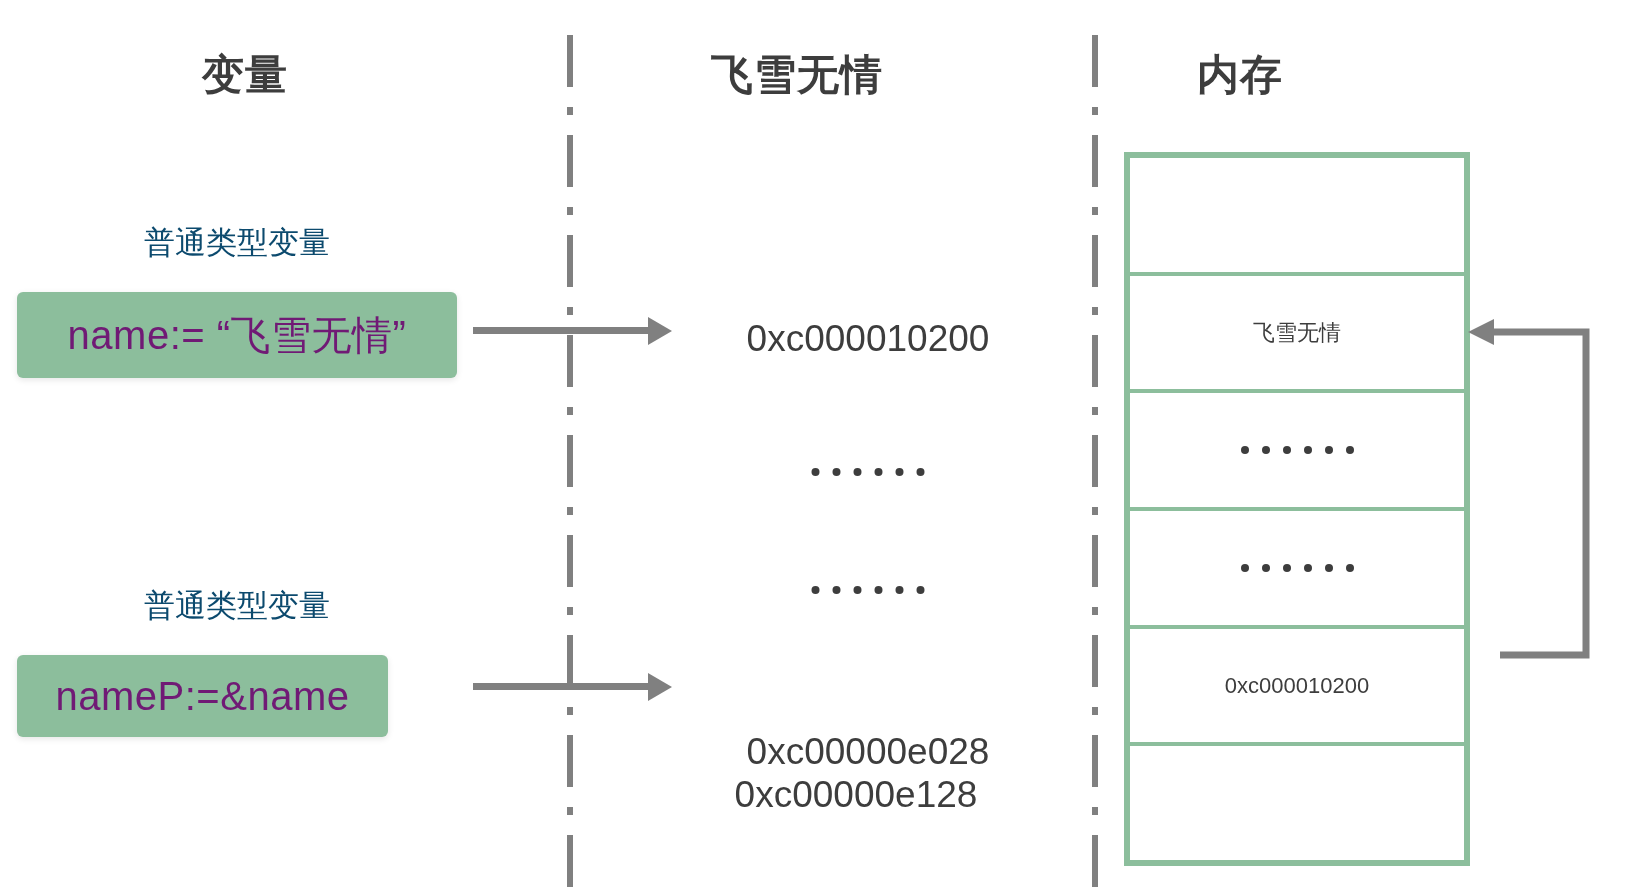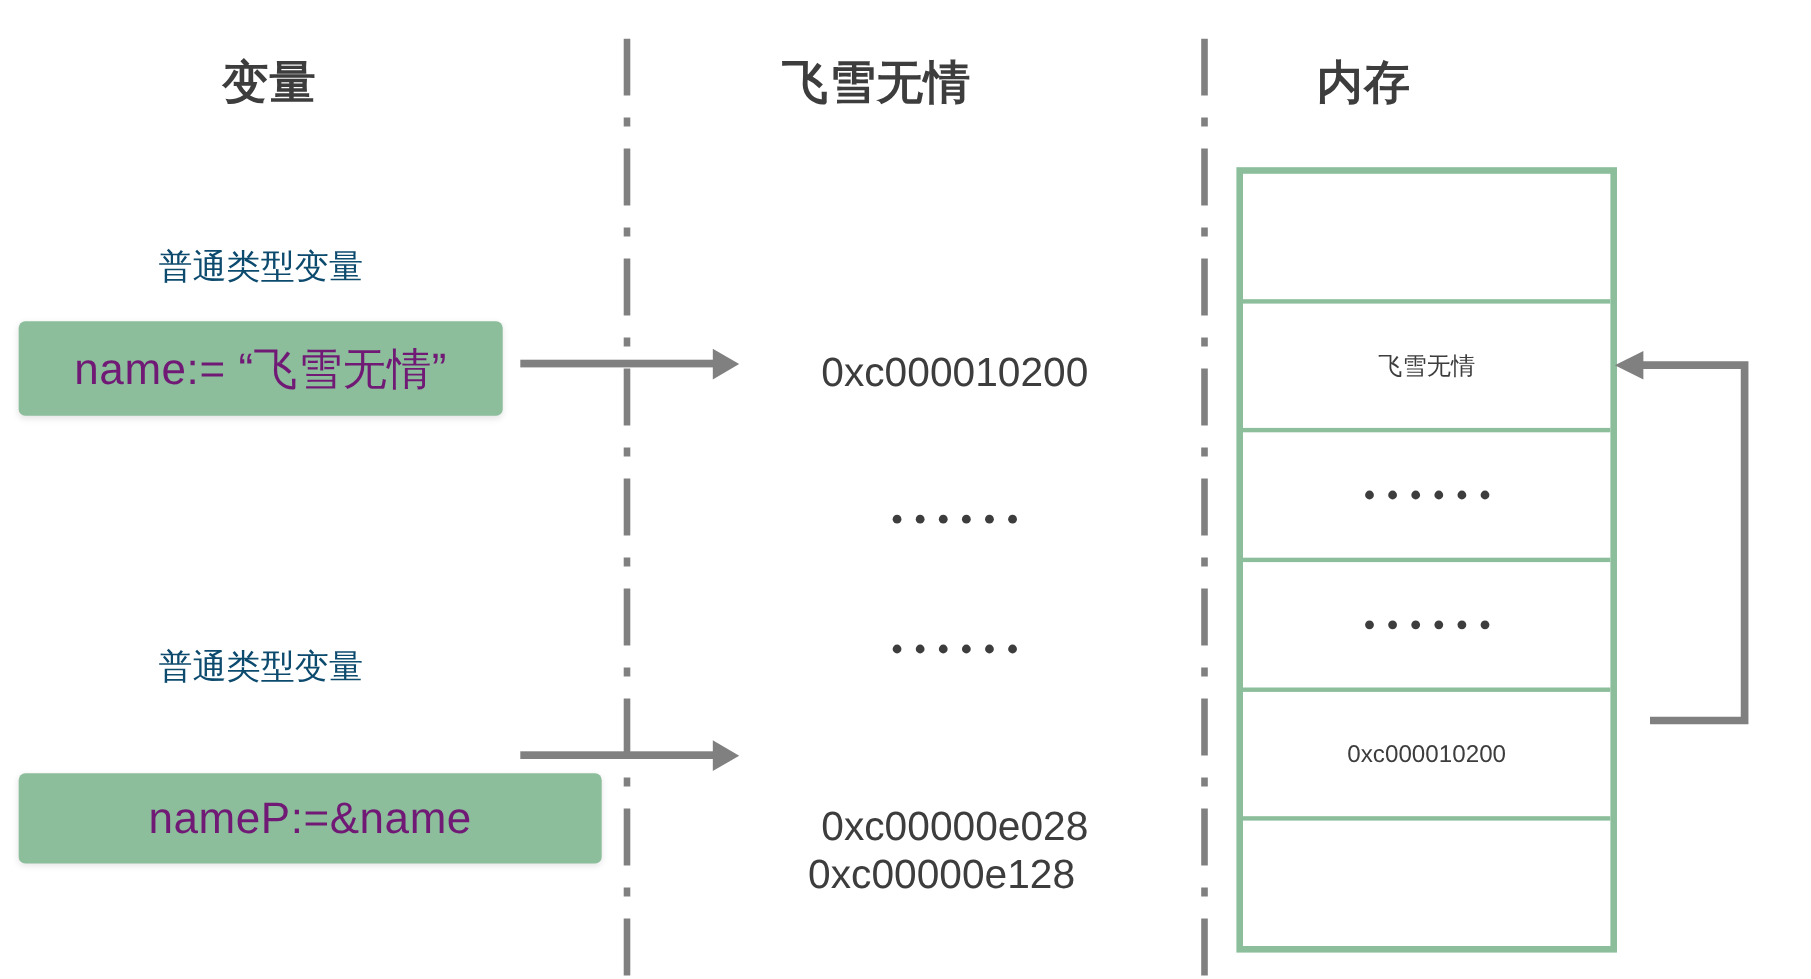--- a/index.html
+++ b/index.html
@@ -63,21 +63,21 @@
     color:#701a75;
     font-size:40px;
     display:flex;
     align-items:center;
     justify-content:center;
     box-shadow:0 2px 6px rgba(0,0,0,0.10);
     white-space:nowrap;
     letter-spacing:0.5px;
   }
   #box-name{left:17px;top:292px;width:440px;height:86px;}
-  #box-namep{left:17px;top:655px;width:530px;height:82px;margin-top:48px;}
+  #box-namep{left:17px;top:655px;width:371px;height:82px;}
 
   
   .arrow-line{
     position:absolute;
     height:7px;
     background:#808080;
   }
   .arrow-head{
     position:absolute;
     width:0;height:0;

